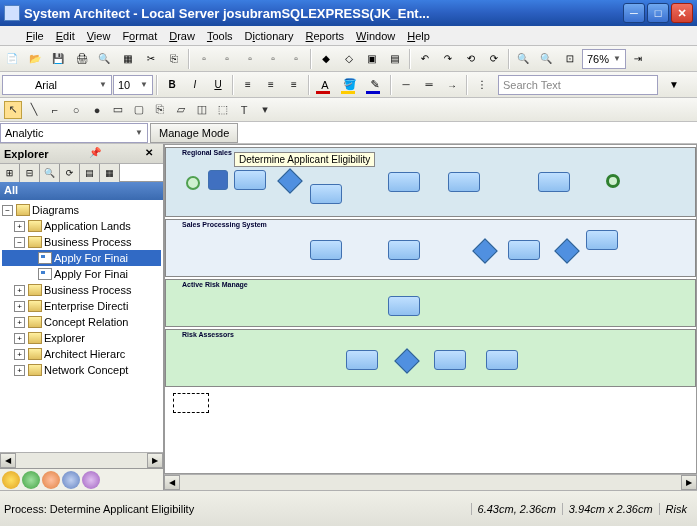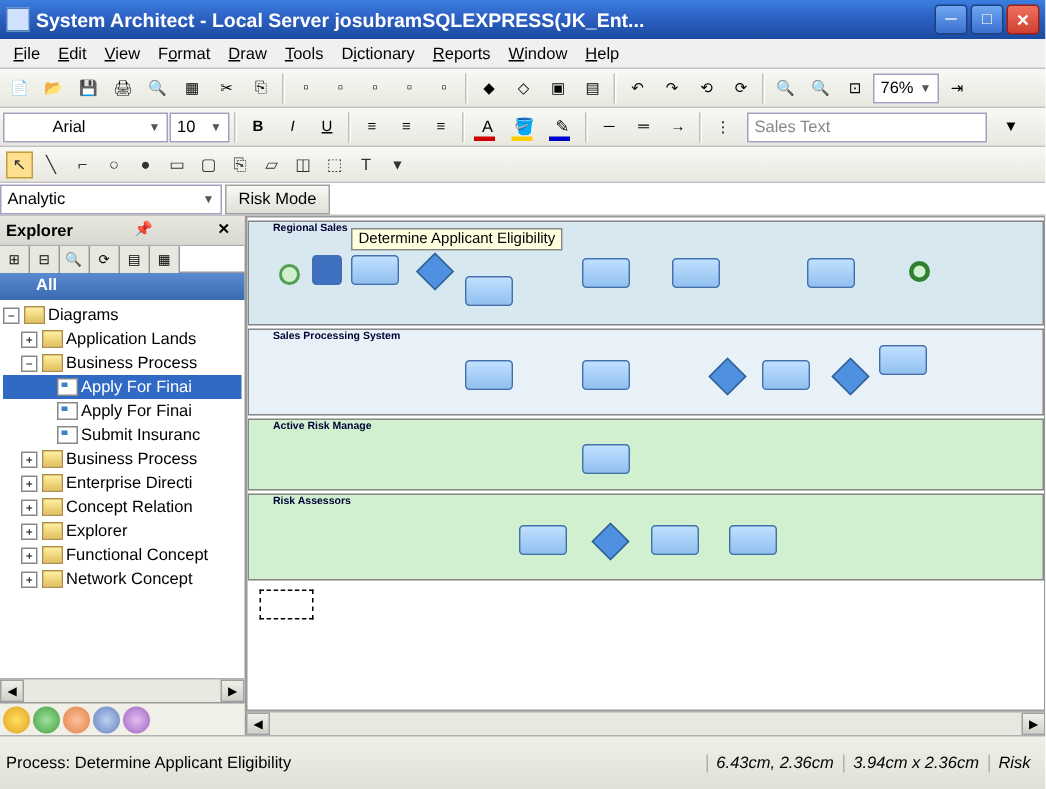--- a/index.html
+++ b/index.html
@@ -7,21 +7,21 @@
 
 
 .titlebar { height: 26px; background: linear-gradient(to bottom, #3b7de0, #2b5fc0 50%, #1a4aa0); display: flex; align-items: center; padding: 0 4px; }
 .titlebar .appicon { width: 16px; height: 16px; background: #d0e0ff; border: 1px solid #5080c0; margin-right: 4px; }
 .titlebar .title { flex: 1; color: #fff; font-weight: bold; font-size: 13px; white-space: nowrap; overflow: hidden; text-overflow: ellipsis; }
 .winbtns { display: flex; gap: 2px; }
 .winbtn { width: 22px; height: 20px; background: linear-gradient(to bottom,#6fa8f0,#3a70d0); border: 1px solid #1a4080; border-radius: 3px; display: flex; align-items: center; justify-content: center; color: #fff; font-weight: bold; font-size: 11px; }
 .winbtn.close { background: linear-gradient(to bottom,#f07060,#d04030); border-color: #a02010; }
 
 
-.menubar { height: 20px; background: #f0f0f0; border-bottom: 1px solid #c0c0c0; display: flex; align-items: center; padding: 0 4px; gap: 2px; }
+.menubar { height: 20px; background: #f0f0f0; border-bottom: 1px solid #c0c0c0; display: flex; align-items: center; padding: 0 21px; gap: 2px; }
 .menubar span { padding: 2px 5px; }
 .menubar span u { text-decoration: underline; }
 
 
 .toolbar { height: 26px; background: linear-gradient(to bottom,#f8f8f5,#e8e8e0); border-bottom: 1px solid #c0c0c0; display: flex; align-items: center; padding: 0 2px; gap: 1px; }
 .tbtn { width: 22px; height: 22px; border: 1px solid transparent; display: flex; align-items: center; justify-content: center; font-size: 10px; }
 .tsep { width: 2px; height: 20px; border-left: 1px solid #c0c0c0; border-right: 1px solid #fff; margin: 0 2px; }
 .fontsel { height: 20px; border: 1px solid #a0a0c0; background: #fff; padding: 0 4px; display: flex; align-items: center; }
 .fontname { width: 110px; padding-left: 32px; }
 .fontsize { width: 40px; }
@@ -42,21 +42,21 @@
 
 
 .mainarea { flex: 1; display: flex; overflow: hidden; }
 
 
 .explorer { width: 164px; display: flex; flex-direction: column; background: #fff; border-right: 1px solid #999; }
 .exphdr { height: 20px; background: linear-gradient(to bottom,#e8e8e0,#d8d8d0); border-bottom: 1px solid #b0b0b0; display: flex; align-items: center; padding: 0 4px; font-weight: bold; }
 .exphdr .pin { margin-left: auto; width: 14px; height: 14px; font-size: 10px; }
 .exptabs { height: 18px; display: flex; border-bottom: 1px solid #999; }
 .exptab { width: 20px; height: 18px; border-right: 1px solid #999; display: flex; align-items: center; justify-content: center; background: #e8e8e0; font-size: 9px; }
-.allhdr { height: 18px; background: linear-gradient(to bottom,#5a8ad0,#3a6ab0); color: #fff; font-weight: bold; padding: 2px 24px; }
+.allhdr { height: 18px; background: linear-gradient(to bottom,#5a8ad0,#3a6ab0); color: #fff; font-weight: bold; padding: 2px 4px; }
 .tree { flex: 1; overflow: auto; padding: 2px; }
 .treenode { display: flex; align-items: center; height: 16px; white-space: nowrap; }
 .treenode .tgl { width: 11px; height: 11px; border: 1px solid #888; background: #fff; display: flex; align-items: center; justify-content: center; font-size: 8px; margin-right: 3px; flex-shrink: 0; }
 .treenode .sp { display: inline-block; flex-shrink: 0; }
 .treenode .ico { width: 14px; height: 12px; margin-right: 2px; flex-shrink: 0; display: inline-block; }
 .ico-folder { background: linear-gradient(to bottom,#fff0a0,#e0c060); border: 1px solid #b09040; }
 .ico-diag { background: #fff; border: 1px solid #888; position: relative; }
 .ico-diag::after { content: ''; position: absolute; top: 2px; left: 2px; width: 4px; height: 3px; background: #4080d0; }
 .treenode.sel { background: #316ac5; color: #fff; }
 .expstatus { height: 22px; border-top: 1px solid #999; display: flex; align-items: center; padding: 0 2px; gap: 2px; background: #f0f0e8; }
@@ -171,21 +171,21 @@
   <div class="colorbtn">A<div class="bar" style="background:#c00"></div></div>
   <div class="colorbtn">🪣<div class="bar" style="background:#fc0"></div></div>
   <div class="colorbtn">✎<div class="bar" style="background:#00c"></div></div>
   <div class="tsep"></div>
   <div class="tbtn">─</div>
   <div class="tbtn">═</div>
   <div class="tbtn">→</div>
   <div class="tsep"></div>
   <div class="tbtn">⋮</div>
   <div class="searchbox">
-      <span>Sales Text</span>
+      <span>Search Text</span>
     </div>
   <div class="tbtn">▼</div>
 </div>
 
 <div class="shapetb">
   <div class="shapebtn" style="background:#ffe090;border:1px solid #c0a040">↖</div>
   <div class="shapebtn">╲</div>
   <div class="shapebtn">⌐</div>
   <div class="shapebtn">○</div>
   <div class="shapebtn">●</div>
@@ -197,21 +197,21 @@
   <div class="shapebtn">⬚</div>
   <div class="shapebtn">T</div>
   <div class="shapebtn">▾</div>
 </div>
 
 <div class="modebar">
   <div class="modesel">
       <span>Analytic</span>
       <span class="dropdown-arrow">▼</span>
     </div>
-  <div class="modebtn">Risk Mode</div>
+  <div class="modebtn">Manage Mode</div>
 </div>
 
 <div class="mainarea">
 
   <div class="explorer">
     <div class="exphdr">
       <span>Explorer</span>
       <span class="pin">📌</span>
       <span class="pin">✕</span>
     </div>
@@ -246,25 +246,20 @@
           <span class="sp" style="width:36px"></span>
           <span class="ico ico-diag"></span>
           <span>Apply For Finai</span>
         </div>
       <div class="treenode">
           <span class="sp" style="width:36px"></span>
           <span class="ico ico-diag"></span>
           <span>Apply For Finai</span>
         </div>
       <div class="treenode">
-          <span class="sp" style="width:36px"></span>
-          <span class="ico ico-diag"></span>
-          <span>Submit Insuranc</span>
-        </div>
-      <div class="treenode">
           <span class="sp" style="width:12px"></span>
           <span class="tgl">+</span>
           <span class="ico ico-folder"></span>
           <span>Business Process</span>
         </div>
       <div class="treenode">
           <span class="sp" style="width:12px"></span>
           <span class="tgl">+</span>
           <span class="ico ico-folder"></span>
           <span>Enterprise Directi</span>
@@ -278,21 +273,21 @@
       <div class="treenode">
           <span class="sp" style="width:12px"></span>
           <span class="tgl">+</span>
           <span class="ico ico-folder"></span>
           <span>Explorer</span>
         </div>
       <div class="treenode">
           <span class="sp" style="width:12px"></span>
           <span class="tgl">+</span>
           <span class="ico ico-folder"></span>
-          <span>Functional Concept</span>
+          <span>Architect Hierarc</span>
         </div>
       <div class="treenode">
           <span class="sp" style="width:12px"></span>
           <span class="tgl">+</span>
           <span class="ico ico-folder"></span>
           <span>Network Concept</span>
         </div>
     </div>
     <div class="scrollh">
       <div class="sbtn">◀</div>

